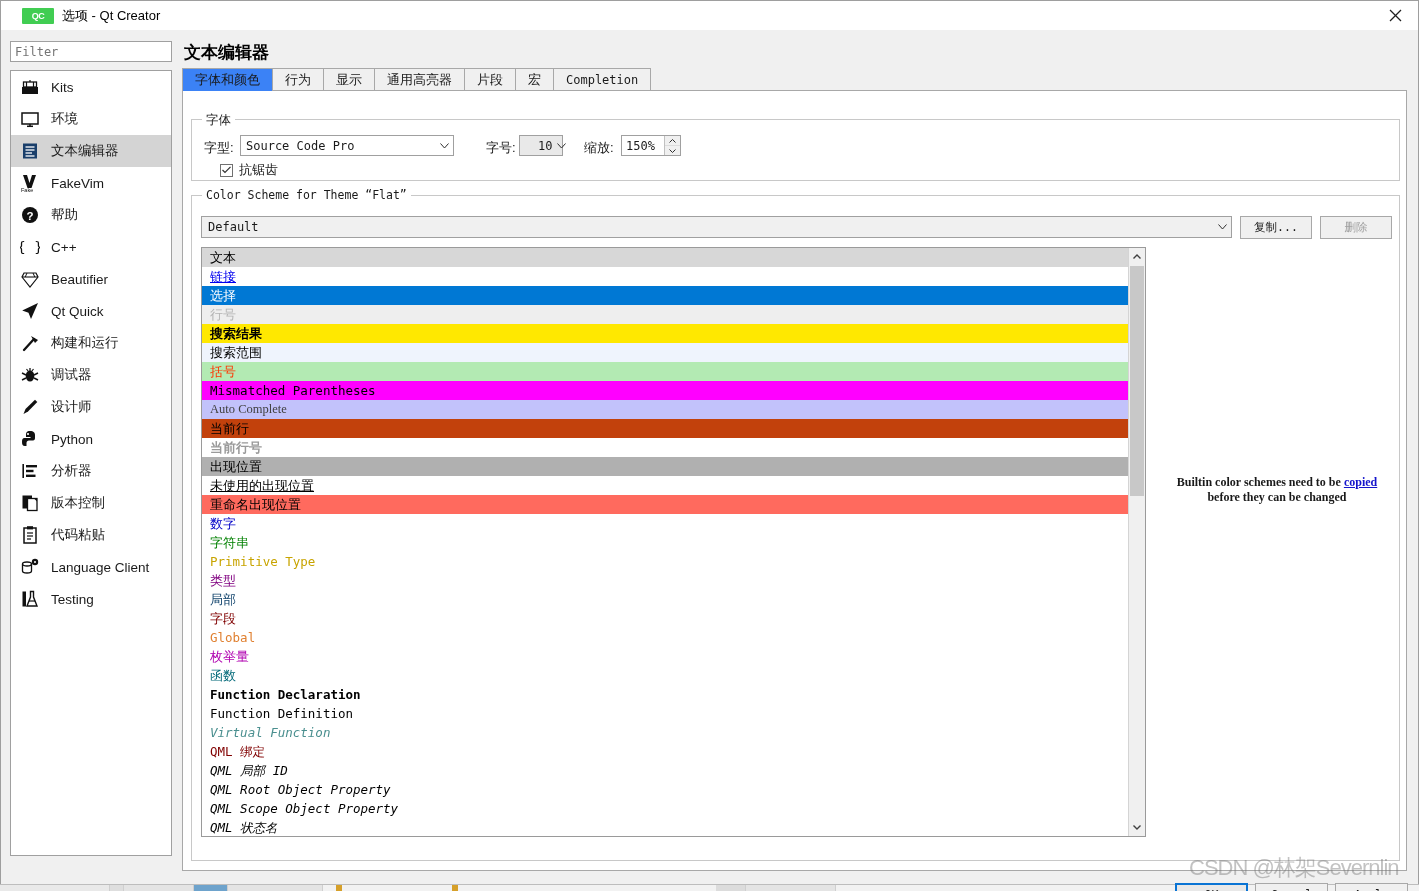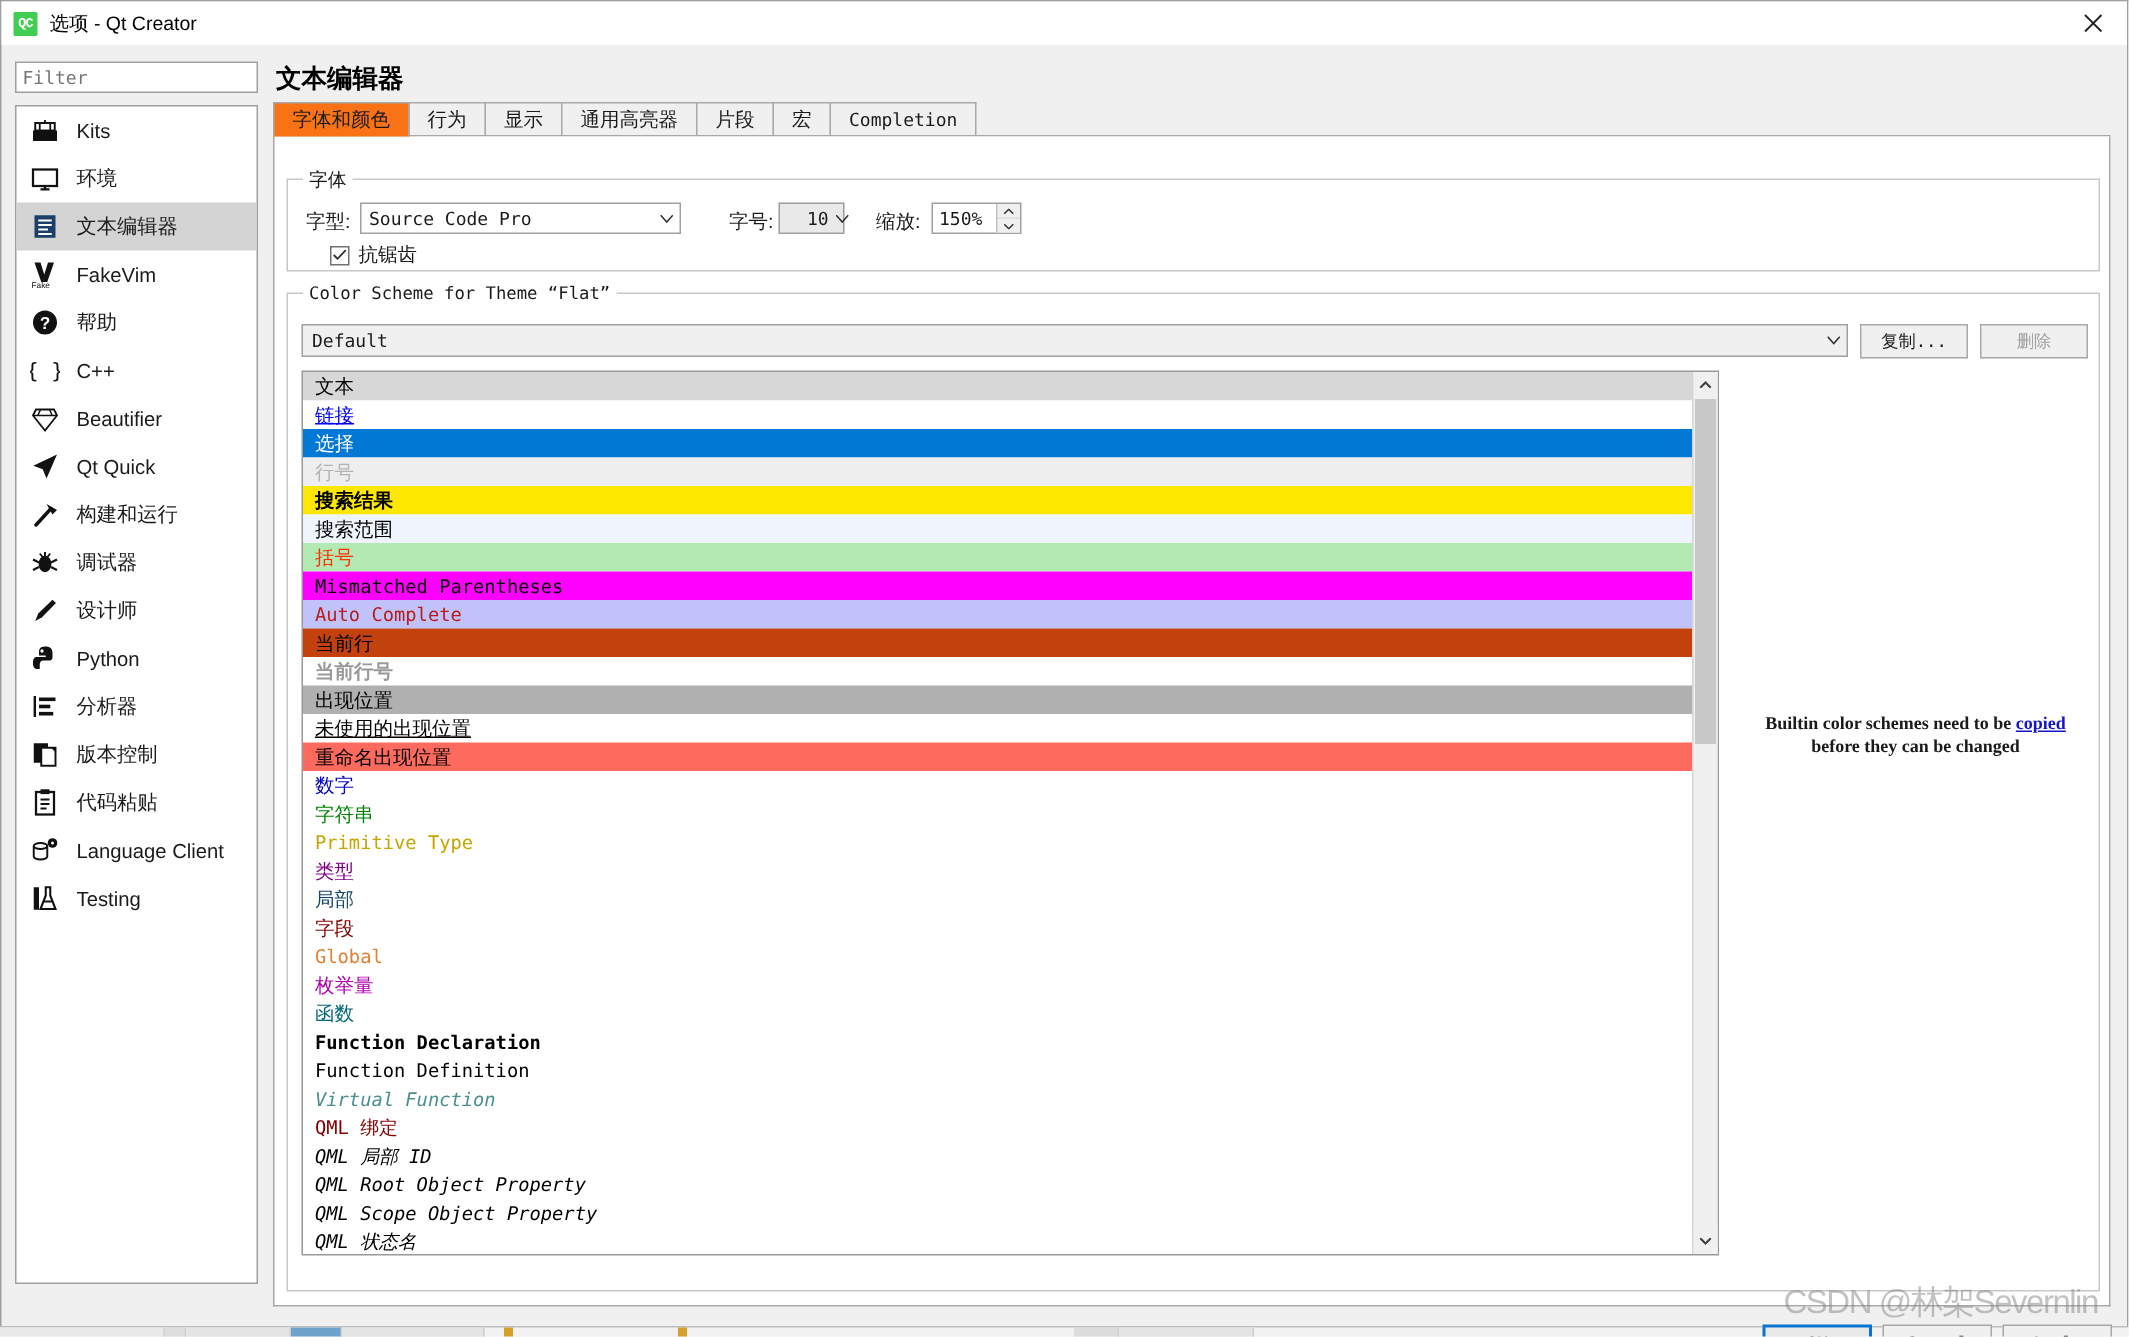--- a/index.html
+++ b/index.html
@@ -39,30 +39,29 @@
   }
 
   
   #titlebar {
     position: absolute; left: 0; top: 0;
     width: 1417px; height: 29px;
     background: #ffffff;
     display: flex; align-items: center;
   }
   #app-icon {
-    width: 16px; height: 16px;
-    margin-left: 8px; margin-right: 8px;
+    width: 32px; height: 16px;
+    margin-left: 21px; margin-right: 8px;
     background: #41cd52;
     border-radius: 1px;
     color: #ffffff;
     font-size: 9px; font-weight: bold;
     display: flex; align-items: center; justify-content: center;
     letter-spacing: -0.5px;
     flex: none;
-    font-family: Liberation Mono, monospace;
   }
   #title-text {
     font-size: 13px; color: #000000;
     white-space: nowrap;
   }
   #close-btn {
     position: absolute; right: 0; top: 0;
     width: 46px; height: 29px;
     display: flex; align-items: center; justify-content: center;
     cursor: pointer;
@@ -139,21 +138,21 @@
     display: flex; align-items: center;
     font-size: 13px; color: #1a1a1a;
     border: 1px solid #a8a8a8;
     border-bottom: none;
     background: #f0f0f0;
     margin-right: -1px;
     cursor: pointer;
     white-space: nowrap;
   }
   .tab.active {
-    background: #f97316;
+    background: #3b82f6;
     position: relative; z-index: 2;
     margin-bottom: -1px;
     height: 23px;
   }
   .tab.mono { font-family: "DejaVu Sans Mono", monospace; font-size: 12px; }
 
   
   #tabpage {
     position: absolute; left: 1px; top: 61px;
     width: 1225px; height: 780px;
@@ -678,21 +677,21 @@
             <div id="scheme-list-frame">
               <div id="scheme-list">
                   <div class="srow" style="color: rgb(0, 0, 0); background: rgb(215, 215, 215);">文本</div>
                   <div class="srow" style="color: rgb(0, 0, 238); background: rgb(255, 255, 255); text-decoration: underline;">链接</div>
                   <div class="srow" style="color: rgb(255, 255, 255); background: rgb(0, 120, 212);">选择</div>
                   <div class="srow" style="color: rgb(180, 180, 180); background: rgb(238, 238, 238);">行号</div>
                   <div class="srow" style="color: rgb(0, 0, 0); background: rgb(255, 232, 0); font-weight: bold;">搜索结果</div>
                   <div class="srow" style="color: rgb(0, 0, 0); background: rgb(239, 244, 253);">搜索范围</div>
                   <div class="srow" style="color: rgb(255, 51, 0); background: rgb(179, 234, 179);">括号</div>
                   <div class="srow mono" style="color: rgb(0, 0, 0); background: rgb(255, 0, 255);">Mismatched Parentheses</div>
-                  <div class="srow mono" style="color: #b91c1c; background: rgb(194, 194, 251);">Auto Complete</div>
+                  <div class="srow mono" style="color: #404040; background: rgb(194, 194, 251); font-family: Liberation Serif, serif;">Auto Complete</div>
                   <div class="srow" style="color: rgb(0, 0, 0); background: #c2410c;">当前行</div>
                   <div class="srow" style="color: rgb(154, 154, 154); background: rgb(255, 255, 255); font-weight: bold;">当前行号</div>
                   <div class="srow" style="color: rgb(0, 0, 0); background: rgb(176, 176, 176);">出现位置</div>
                   <div class="srow" style="color: rgb(0, 0, 0); background: rgb(255, 255, 255); text-decoration: underline;">未使用的出现位置</div>
                   <div class="srow" style="color: rgb(0, 0, 0); background: rgb(255, 106, 94);">重命名出现位置</div>
                   <div class="srow" style="color: rgb(0, 0, 200); background: rgb(255, 255, 255);">数字</div>
                   <div class="srow" style="color: rgb(0, 128, 0); background: rgb(255, 255, 255);">字符串</div>
                   <div class="srow mono" style="color: rgb(200, 164, 0); background: rgb(255, 255, 255);">Primitive Type</div>
                   <div class="srow" style="color: rgb(128, 0, 128); background: rgb(255, 255, 255);">类型</div>
                   <div class="srow" style="color: rgb(20, 70, 110); background: rgb(255, 255, 255);">局部</div>

